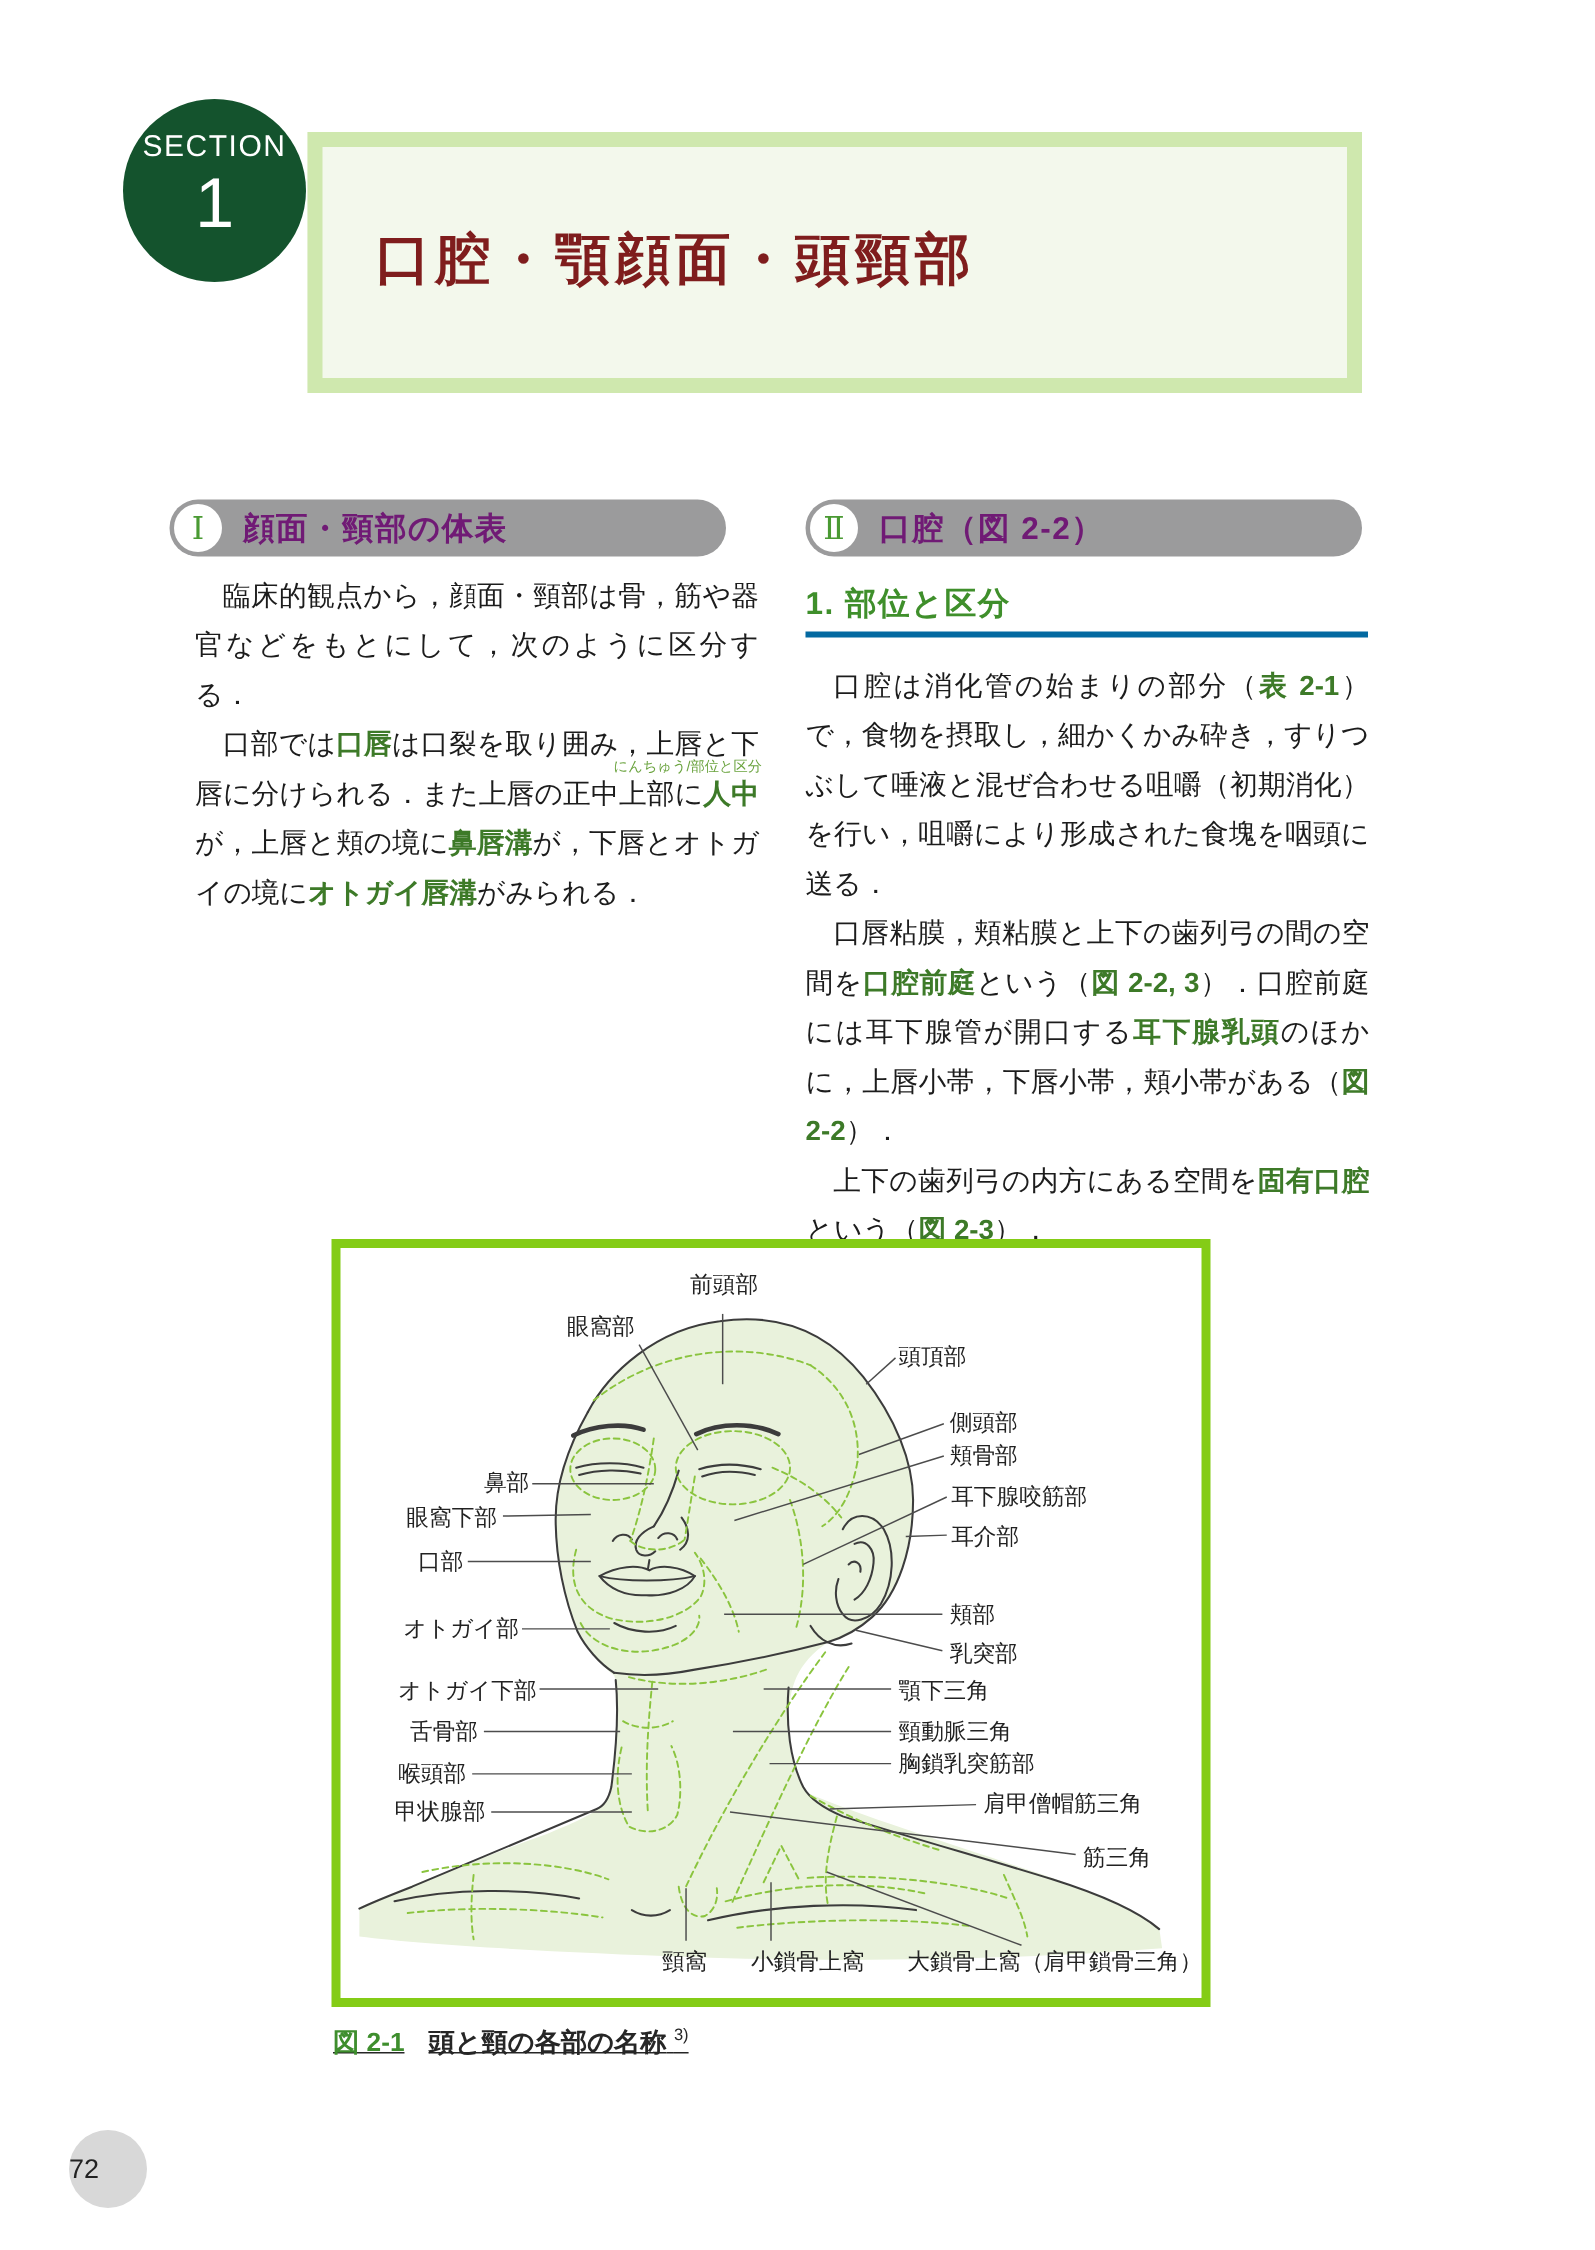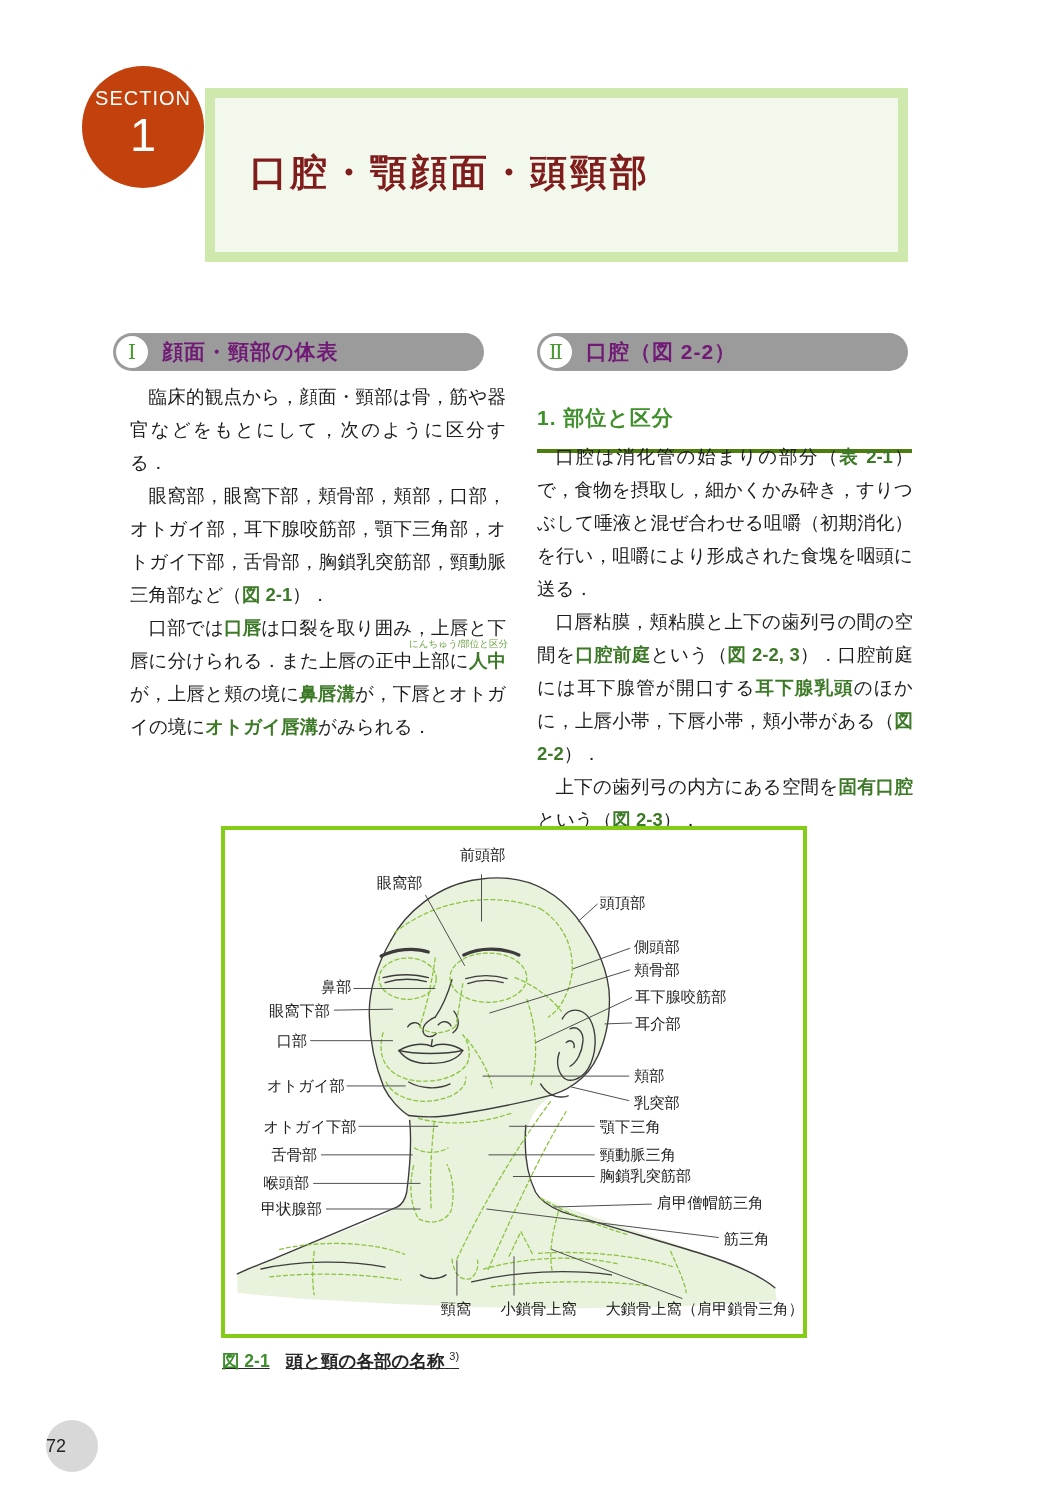--- a/index.html
+++ b/index.html
@@ -5,45 +5,45 @@
   html,body{margin:0;padding:0;background:#fff;}
   .page{position:relative;width:1063px;height:1500px;background:#ffffff;overflow:hidden;
         font-family:"Liberation Sans","DejaVu Sans",sans-serif;color:#1c1c1c;}
 
   
   .title-box{position:absolute;left:205px;top:88px;width:703px;height:174px;
              background:#f3f8ec;border:10px solid #cfe8ae;box-sizing:border-box;}
   .page-title{position:absolute;left:250px;top:148px;font-size:37px;font-weight:bold;
               color:#7f1d1d;letter-spacing:3px;}
   .section-badge{position:absolute;left:82px;top:66px;width:122px;height:122px;border-radius:50%;
-                 background:#c2410c;color:#fff;text-align:center;z-index:5;}
+                 background:#14532d;color:#fff;text-align:center;z-index:5;}
   .badge-label{font-size:20px;letter-spacing:1px;margin-top:21px;}
   .badge-number{font-size:47px;line-height:1.05;font-weight:normal;}
 
   
   .section-bar{position:absolute;top:333px;height:38px;background:#9b9b9c;border-radius:19px;
                display:flex;align-items:center;}
   .bar-circle{width:32px;height:32px;border-radius:50%;background:#fff;margin-left:3px;
               display:flex;align-items:center;justify-content:center;color:#4a9a33;
               font-family:"Liberation Serif","DejaVu Serif",serif;font-size:21px;flex:0 0 auto;}
   .bar-heading{color:#701a75;font-size:21px;font-weight:bold;margin-left:14px;letter-spacing:1px;white-space:nowrap;}
 
   
   .col{position:absolute;width:376px;font-size:18.5px;line-height:33px;text-align:justify;}
   .col p{margin:0;text-indent:1em;}
   b.em{color:#3d7a28;font-weight:bold;position:relative;}
   b.em .ruby{position:absolute;right:-2px;top:-11px;font-size:9.5px;line-height:1;
              color:#6aa33e;white-space:nowrap;font-weight:normal;}
-  .subheading{position:absolute;left:537px;top:404px;width:375px;font-size:21px;font-weight:bold;
-              color:#3f8f2b;letter-spacing:1px;padding-bottom:17px;border-bottom:4px solid #4d7c0f;
+  .subheading{position:absolute;left:537px;top:388px;width:375px;font-size:21px;font-weight:bold;
+              color:#3f8f2b;letter-spacing:1px;padding-bottom:5px;border-bottom:4px solid #0369a1;
               box-sizing:border-box;}
 
   
   .figure-box{position:absolute;left:221px;top:826px;width:586px;height:512px;background:#fff;
-              border:4px solid #84cc16;box-sizing:border-box;}
+              border:6px solid #84cc16;box-sizing:border-box;}
   .figure-box svg{display:block;width:100%;height:100%;}
   .skin{fill:#e9f2dc;stroke:none;}
   .outline{fill:none;stroke:#3c3c3c;stroke-width:1.4;stroke-linecap:round;}
   .thick{stroke-width:3.2;}
   .dashed{fill:none;stroke:#8ac43e;stroke-width:1.3;stroke-dasharray:4 3;stroke-linecap:round;}
   .leader{stroke:#4c4c4c;stroke-width:1;}
   .fig-label{font-size:15.5px;fill:#222;font-family:"Liberation Sans","DejaVu Sans",sans-serif;}
   .fig-caption{position:absolute;left:222px;top:1349px;font-size:17.5px;font-weight:bold;color:#262626;text-decoration:underline;}
   .fig-caption .tag{color:#3e8e2d;margin-right:16px;}
   .fig-caption sup{font-size:11px;font-weight:normal;}
@@ -70,21 +70,20 @@
     <div class="bar-heading">顔面・頸部の体表</div>
   </div>
 
   <div class="section-bar" style="left:537px;width:371px;">
     <div class="bar-circle">Ⅱ</div>
     <div class="bar-heading">口腔（図 2-2）</div>
   </div>
 
   <div class="col" style="left:130px;top:380px;">
     <p>臨床的観点から，顔面・頸部は骨，筋や器官などをもとにして，次のように区分する．</p>
-    <p>眼窩部，眼窩下部，頬骨部，頬部，口部，オトガイ部，耳下腺咬筋部，顎下三角部，オトガイ下部，舌骨部，胸鎖乳突筋部，頸動脈三角部など（<b class="em">図 2-1</b>）．</p>
     <p>口部では<b class="em">口唇</b>は口裂を取り囲み，上唇と下唇に分けられる．また上唇の正中上部に<b class="em">人中<span class="ruby">にんちゅう/部位と区分</span></b>が，上唇と頬の境に<b class="em">鼻唇溝</b>が，下唇とオトガイの境に<b class="em">オトガイ唇溝</b>がみられる．</p>
   </div>
 
   <div class="subheading">1. 部位と区分</div>
   <div class="col" style="left:537px;top:440px;">
     <p>口腔は消化管の始まりの部分（<b class="em">表 2-1</b>）で，食物を摂取し，細かくかみ砕き，すりつぶして唾液と混ぜ合わせる咀嚼（初期消化）を行い，咀嚼により形成された食塊を咽頭に送る．</p>
     <p>口唇粘膜，頬粘膜と上下の歯列弓の間の空間を<b class="em">口腔前庭</b>という（<b class="em">図 2-2, 3</b>）．口腔前庭には耳下腺管が開口する<b class="em">耳下腺乳頭</b>のほかに，上唇小帯，下唇小帯，頬小帯がある（<b class="em">図 2-2</b>）．</p>
     <p>上下の歯列弓の内方にある空間を<b class="em">固有口腔</b>という（<b class="em">図 2-3</b>）．</p>
   </div>
 

